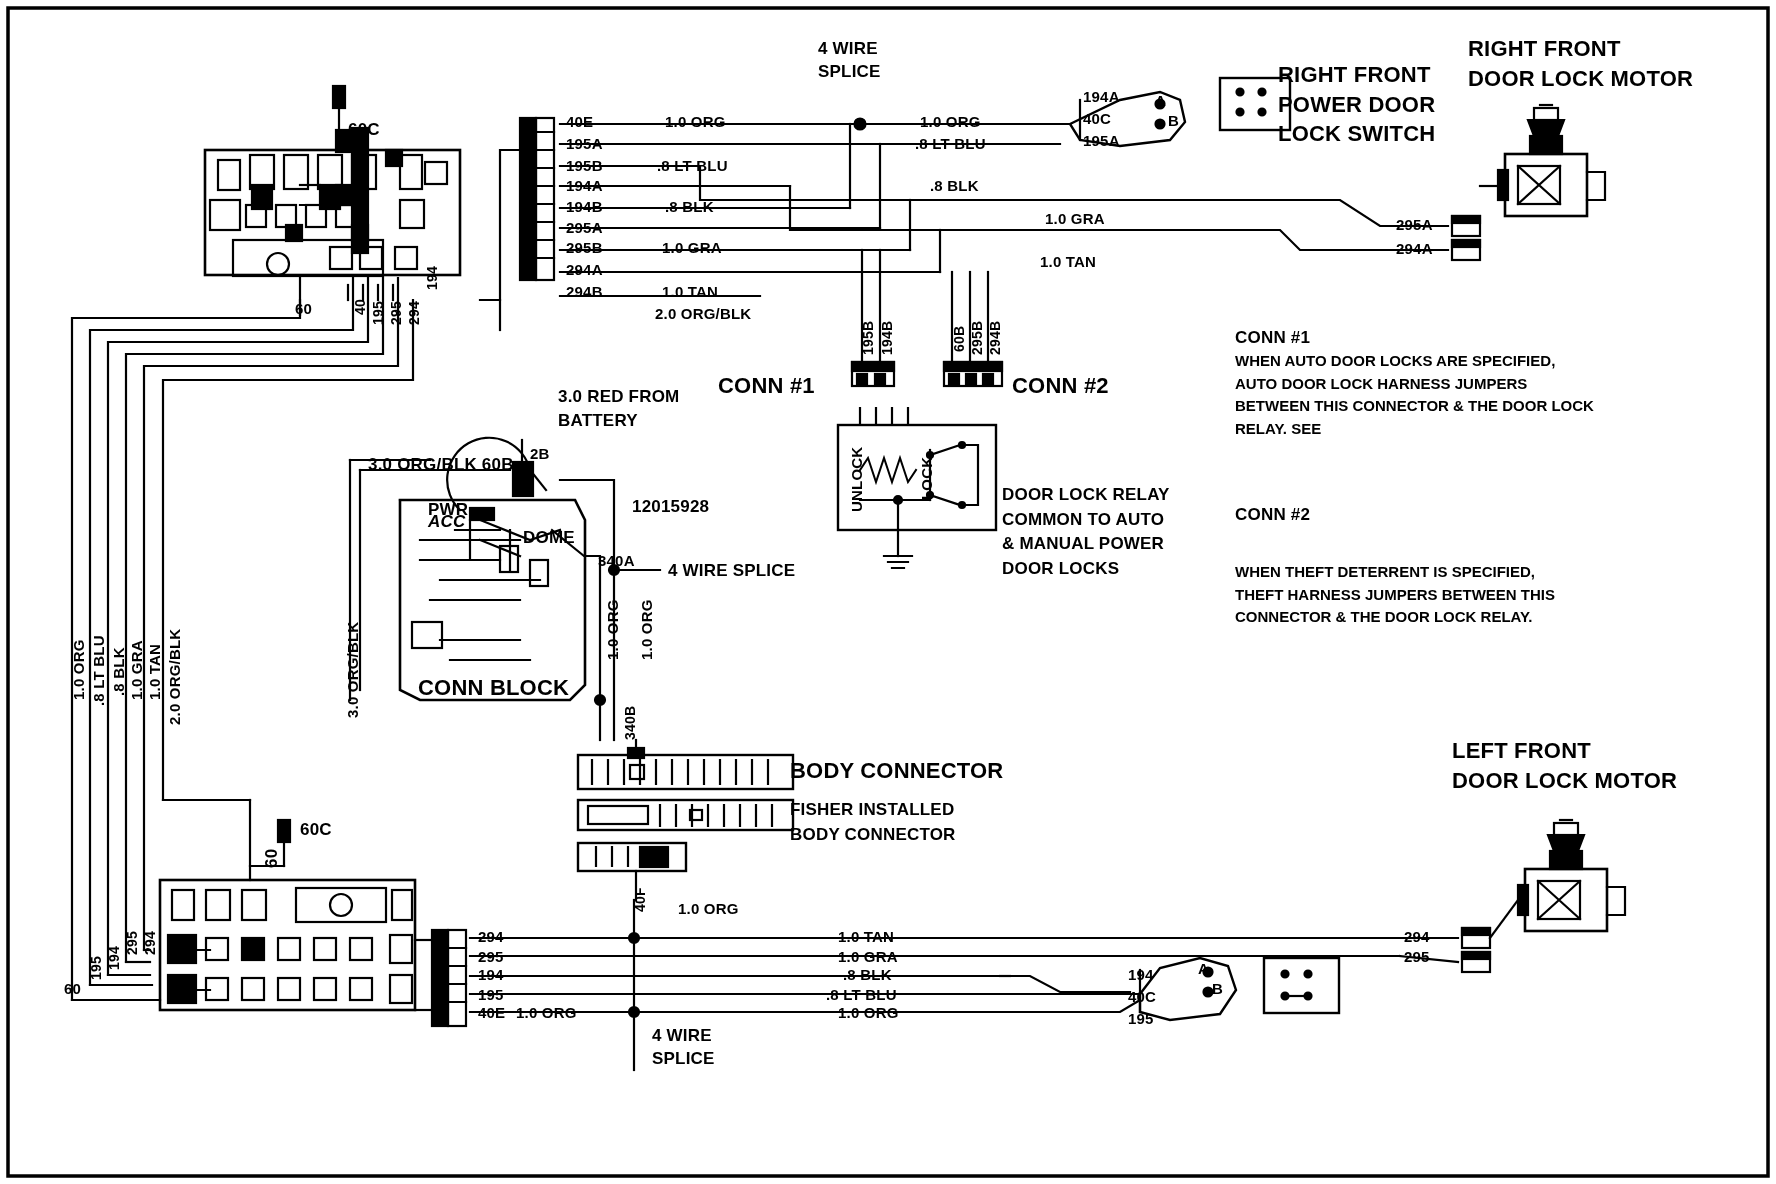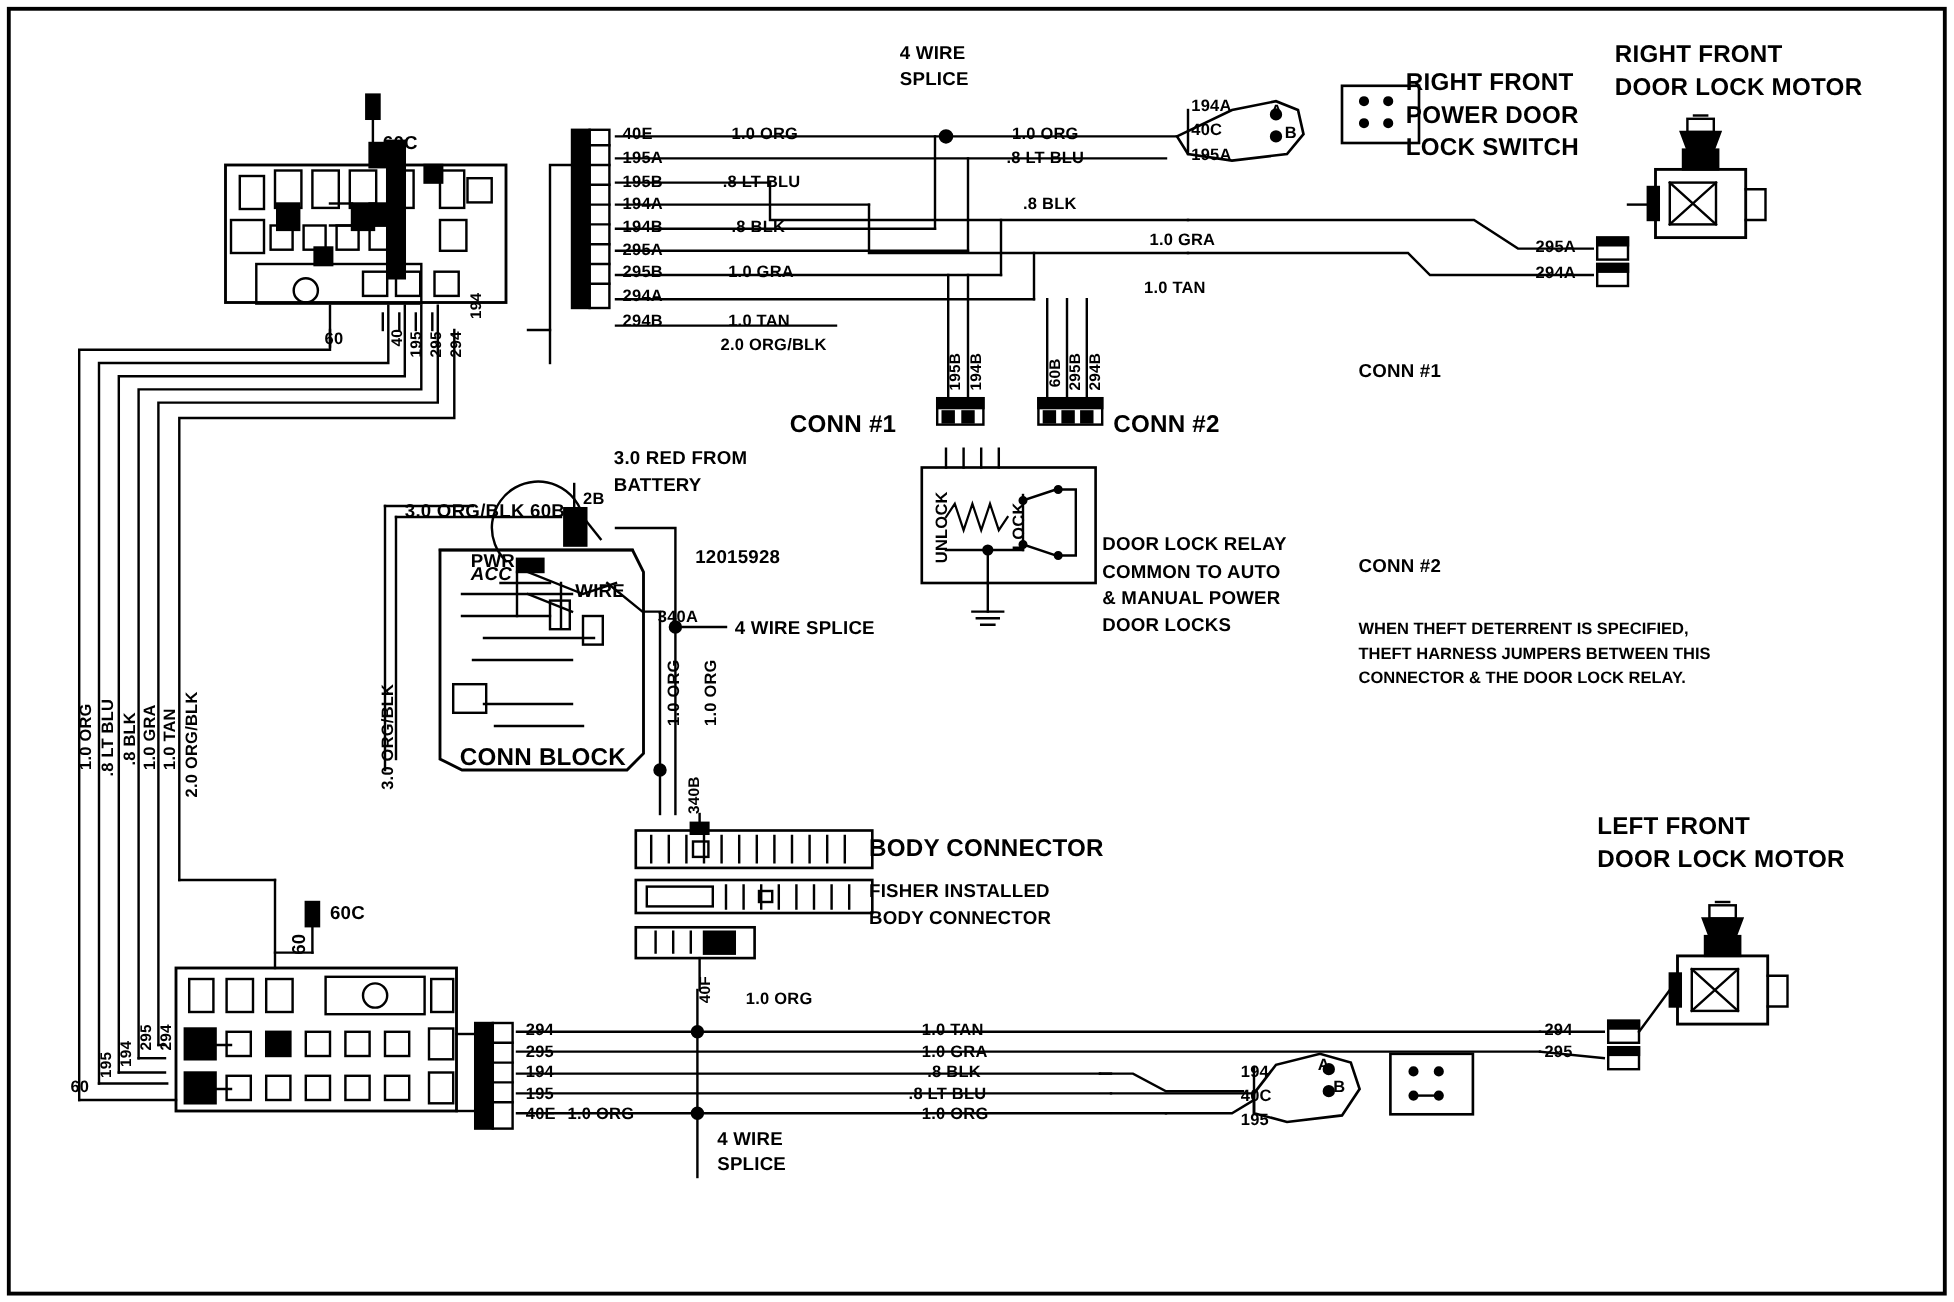--- a/index.html
+++ b/index.html
@@ -394,20 +394,24 @@
 <div class="lbl s14" style="left:790px; top:798px; line-height:1.45;">FISHER INSTALLED
 BODY CONNECTOR</div>
 <div class="lbl s18" style="left:718px; top:373px;">CONN #1</div>
 <div class="lbl s18" style="left:1012px; top:373px;">CONN #2</div>
 <div class="lbl s14" style="left:1002px; top:483px; line-height:1.45;">DOOR LOCK RELAY
 COMMON TO AUTO
 &amp; MANUAL POWER
 DOOR LOCKS</div>
 
 <div class="lbl s14" style="left:1235px; top:328px;">CONN #1</div>
+<div class="note" style="left:1235px; top:350px;">WHEN AUTO DOOR LOCKS ARE SPECIFIED,
+AUTO DOOR LOCK HARNESS JUMPERS
+BETWEEN THIS CONNECTOR &amp; THE DOOR LOCK
+RELAY. SEE</div>
 <div class="lbl s14" style="left:1235px; top:505px;">CONN #2</div>
 <div class="note" style="left:1235px; top:528px;margin-top:33px;">WHEN THEFT DETERRENT IS SPECIFIED,
 THEFT HARNESS JUMPERS BETWEEN THIS
 CONNECTOR &amp; THE DOOR LOCK RELAY.</div>
 
 <div class="lbl s12" style="left:566px; top:113px;">40E</div>
 <div class="lbl s12" style="left:566px; top:135px;">195A</div>
 <div class="lbl s12" style="left:566px; top:157px;">195B</div>
 <div class="lbl s12" style="left:566px; top:177px;">194A</div>
 <div class="lbl s12" style="left:566px; top:198px;">194B</div>
@@ -467,23 +471,23 @@
 <div class="lbl s14 rot90" style="left:262px; top:868px;">60</div>
 
 <div class="lbl s12" style="left:64px; top:980px;">60</div>
 <div class="lbl s11 rot90" style="left:88px; top:980px;">195</div>
 <div class="lbl s11 rot90" style="left:106px; top:970px;">194</div>
 <div class="lbl s11 rot90" style="left:124px; top:955px;">295</div>
 <div class="lbl s11 rot90" style="left:142px; top:955px;">294</div>
 
 <div class="lbl s14" style="left:428px; top:500px;">PWR</div>
 <div class="lbl s14" style="left:428px; top:512px;font-style:italic;">ACC</div>
-<div class="lbl s14" style="left:523px; top:528px;">WIRE</div>
+<div class="lbl s14" style="left:523px; top:528px;">DOME</div>
 <div class="lbl s14" style="left:632px; top:497px;">12015928</div>
-<div class="lbl s14" style="left:558px; top:405px; line-height:1.4;">3.0 RED FROM
+<div class="lbl s14" style="left:558px; top:385px; line-height:1.4;">3.0 RED FROM
 BATTERY</div>
 <div class="lbl s12" style="left:530px; top:445px;">2B</div>
 <div class="lbl s14" style="left:368px; top:455px;">3.0 ORG/BLK 60B</div>
 <div class="lbl s12" style="left:598px; top:552px;">340A</div>
 <div class="lbl s14" style="left:668px; top:561px;">4 WIRE SPLICE</div>
 
 <div class="lbl s12 rot90" style="left:604px; top:660px;">1.0 ORG</div>
 <div class="lbl s12 rot90" style="left:638px; top:660px;">1.0 ORG</div>
 <div class="lbl s11 rot90" style="left:622px; top:740px;">340B</div>
 <div class="lbl s11 rot90" style="left:632px; top:912px;">40F</div>

